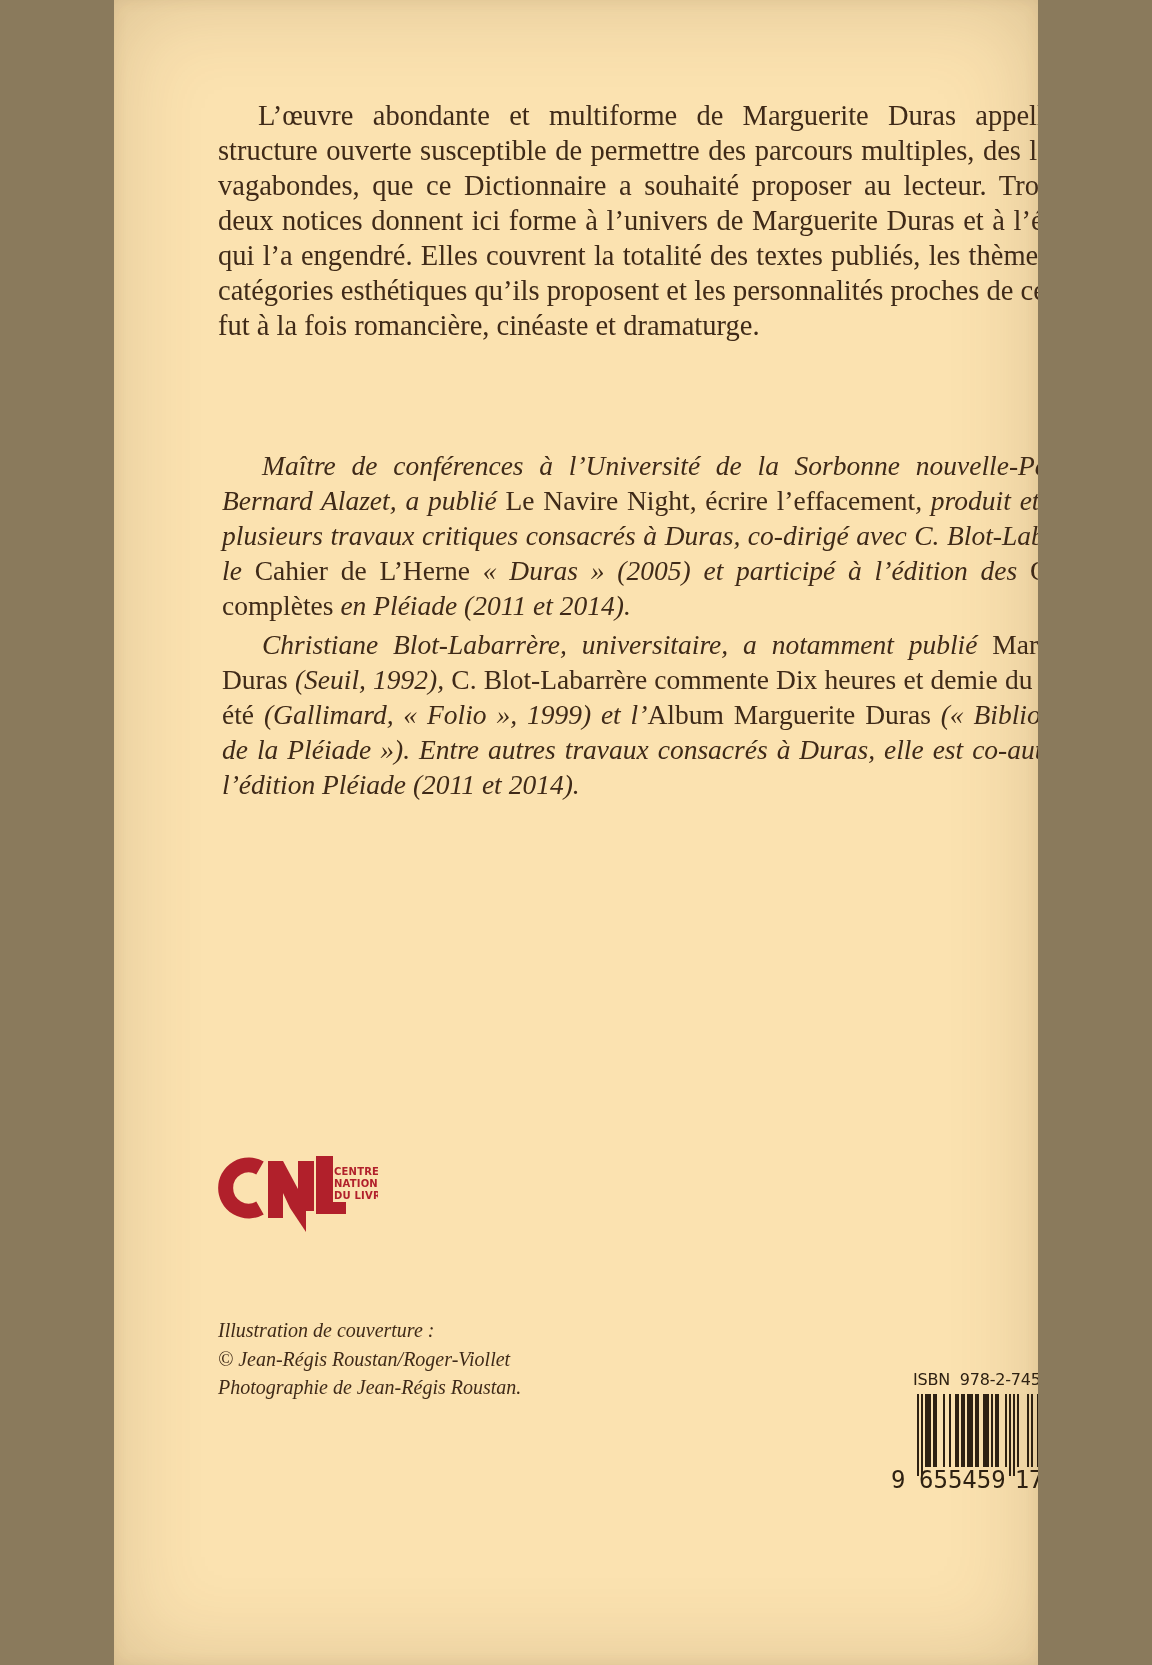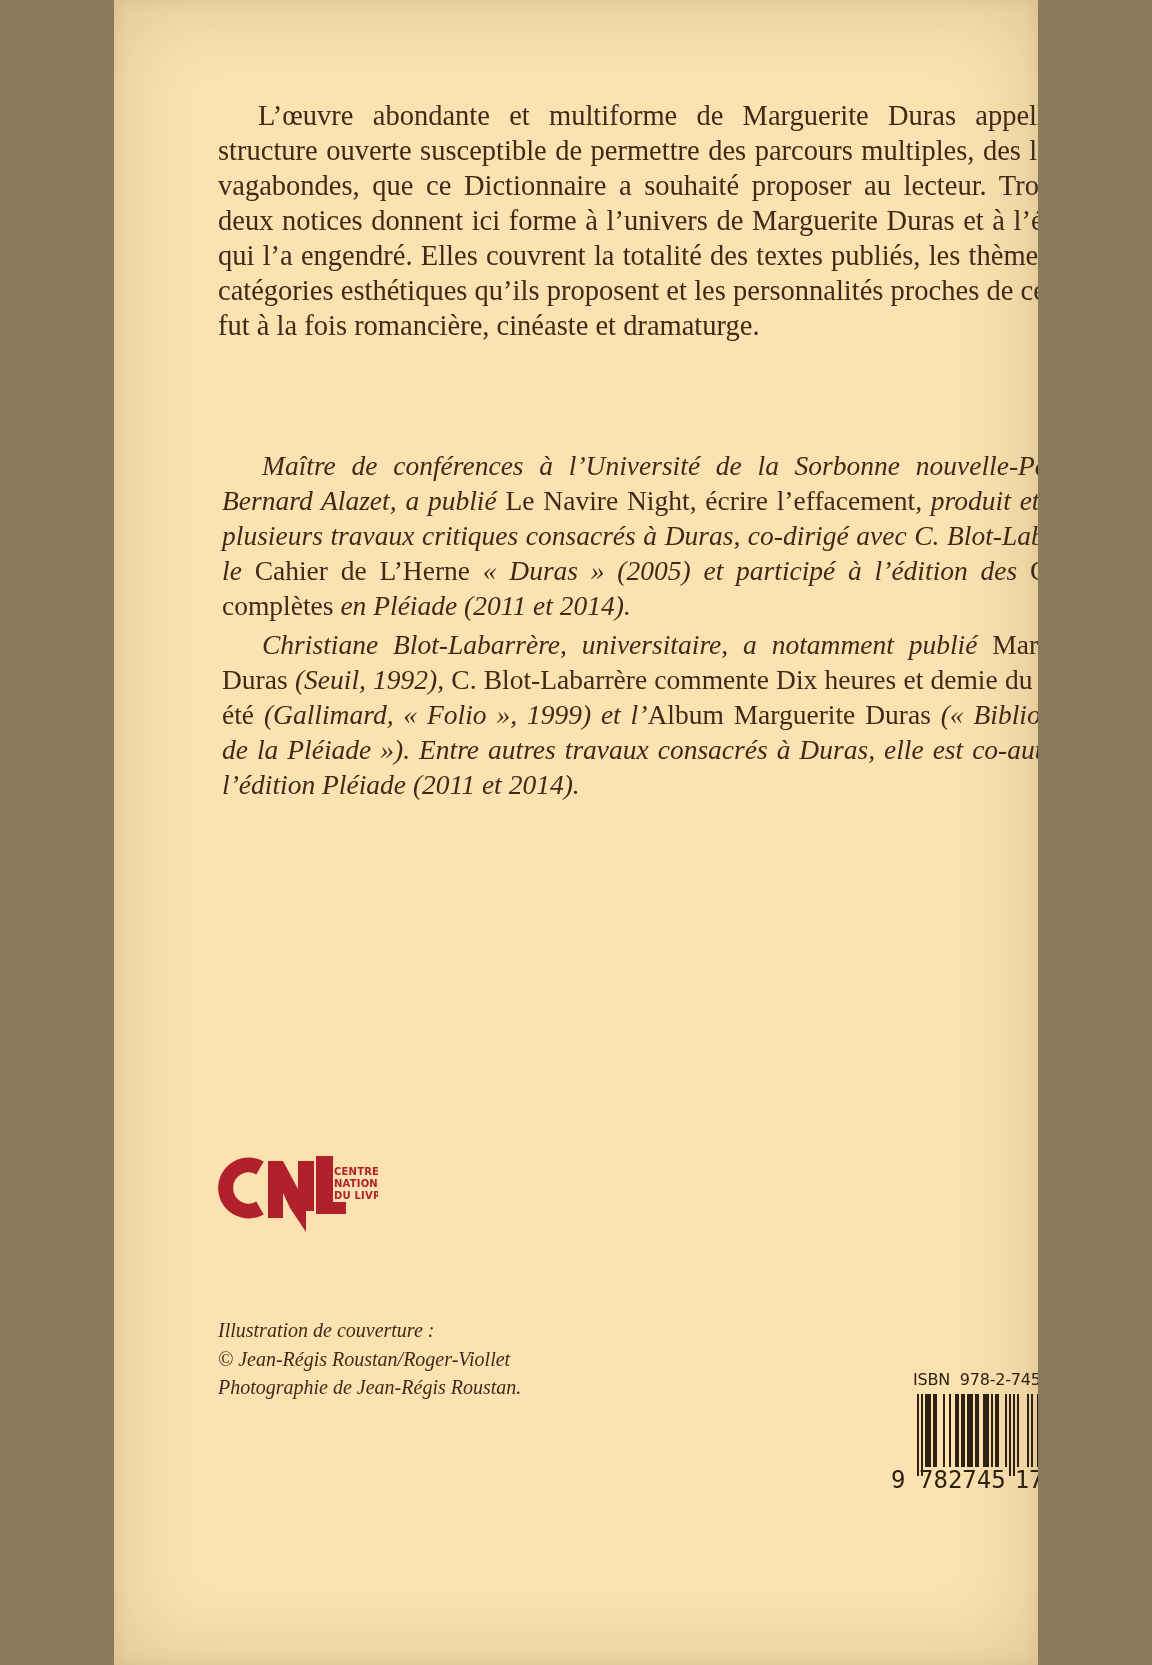--- a/index.html
+++ b/index.html
@@ -171,18 +171,18 @@
           <div class="bar normal" style="left: 142px;"></div>
           <div class="bar normal" style="left: 148px;"></div>
           <div class="bar normal" style="left: 156px;"></div>
           <div class="bar normal" style="left: 160px;"></div>
           <div class="bar normal" style="left: 170px;"></div>
           <div class="bar normal" style="left: 180px;"></div>
           <div class="bar guard" style="left: 184px;"></div>
           <div class="bar guard" style="left: 188px;"></div>
         </div>
       <span class="bc-digit bc-lead">9</span>
-      <span class="bc-digit bc-g1">782745</span>
+      <span class="bc-digit bc-g1">655459</span>
       <span class="bc-digit bc-g2">178393</span>
     </div>
   </div>
 
 </div>
 
 </body></html>

